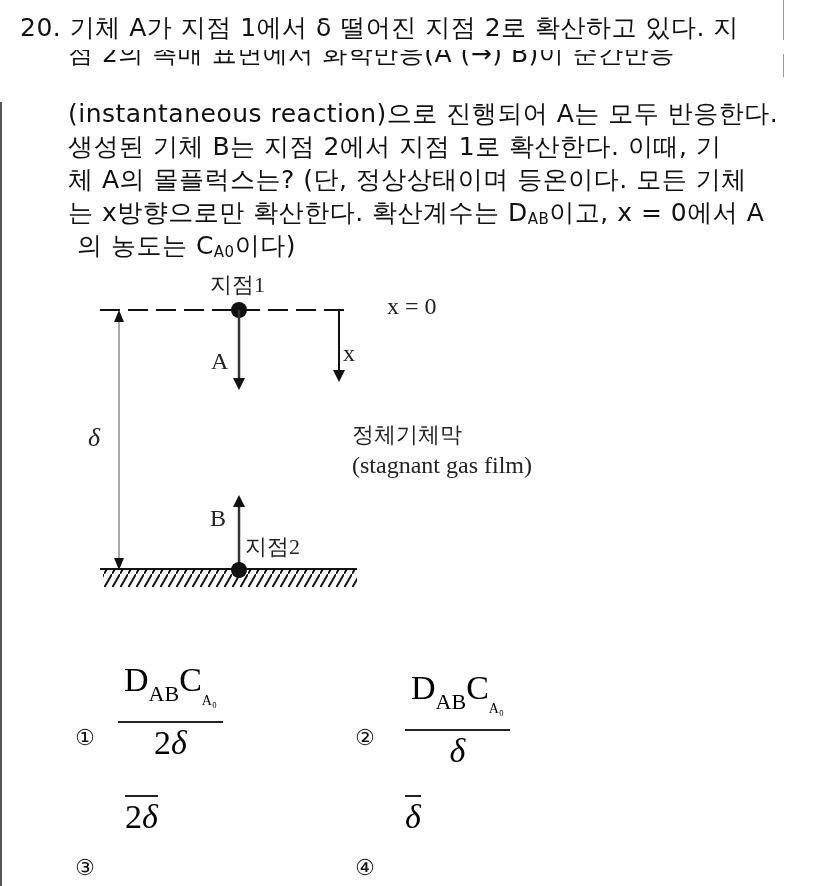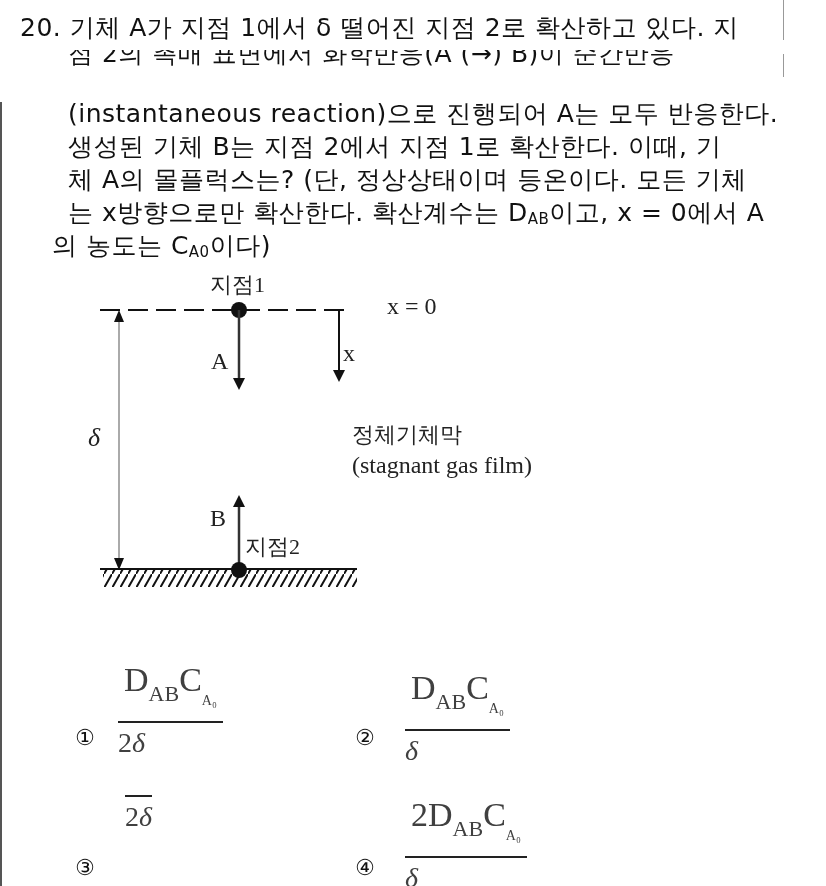--- a/index.html
+++ b/index.html
@@ -7,26 +7,26 @@
            font-family: "DejaVu Sans", sans-serif; color: #111; }
     .abs { position: absolute; }
     .qline { font-size: 25px; line-height: 32px; white-space: nowrap; letter-spacing: 0.5px; }
     .cut { height: 22px; overflow: hidden; }
     .border-left { left: 0; top: 102px; width: 2px; height: 784px; background: #555; }
     .border-right1 { left: 783px; top: 0; width: 1px; height: 40px; background: #999; }
     .border-right2 { left: 783px; top: 54px; width: 1px; height: 23px; background: #999; }
     .sub { font-size: 15px; vertical-align: -3px; }
     .diag-text { font-family: "Liberation Serif", serif; color: #222; }
     .choice-num { font-size: 22px; }
-    .frac { display: inline-block; font-family: "Liberation Serif", serif; color: #404040; }
+    .frac { display: inline-block; text-align: center; font-family: "Liberation Serif", serif; color: #000000; }
     .frac .num { font-size: 34px; padding: 0 6px; line-height: 40px; white-space: nowrap; }
     .frac .num .s1 { font-size: 22px; vertical-align: -10px; }
     .frac .num .s2 { font-size: 14px; vertical-align: -14px; }
     .frac .bar { height: 2px; background: #222; }
-    .frac .den { font-size: 28px; line-height: 40px; font-style: normal; }
+    .frac .den { font-size: 34px; line-height: 40px; font-style: normal; }
     .frac .den i { font-style: italic; }
   </style>
 </head>
 <body>
 
 <div class="abs border-left"></div>
 <div class="abs border-right1"></div>
 <div class="abs border-right2"></div>
 
 <div class="abs qline" style="left:20px; top:12px;">
@@ -35,21 +35,21 @@
 </div>
 <div class="abs qline cut" style="left:68px; top:50px;">
   <div style="margin-top:-12px;">점 2의 촉매 표면에서 화학반응(A (→) B)이 순간반응</div>
 </div>
 <div class="abs qline" style="left:68px; top:98px;">(instantaneous reaction)으로 진행되어 A는 모두 반응한다.</div>
 <div class="abs qline" style="left:68px; top:131px;">생성된 기체 B는 지점 2에서 지점 1로 확산한다. 이때, 기</div>
 <div class="abs qline" style="left:68px; top:164px;">체 A의 몰플럭스는? (단, 정상상태이며 등온이다. 모든 기체</div>
 <div class="abs qline" style="left:68px; top:197px;">
   <span>는 x방향으로만 확산한다. 확산계수는 D</span><span class="sub">AB</span><span>이고, x = 0에서 A</span>
 </div>
-<div class="abs qline" style="left:52px; top:230px;">
+<div class="abs qline" style="left:77px; top:230px;">
   <span>의 농도는 C</span><span class="sub">A0</span><span>이다)</span>
 </div>
 
 <div class="abs" style="left:0; top:0; width:816px; height:640px;">
   <svg width="826" height="640" style="position:absolute; left:0; top:0;">
     <defs>
       <marker id="ah" markerWidth="8" markerHeight="8" refX="4" refY="7" orient="auto-start-reverse" markerUnits="userSpaceOnUse">
         <path d="M0,0 L8,0 L4,8 z" fill="#111"></path>
       </marker>
       <marker id="ahg" markerWidth="8" markerHeight="8" refX="4" refY="7" orient="auto-start-reverse" markerUnits="userSpaceOnUse">
@@ -115,16 +115,15 @@
 </div>
 <div class="abs frac" style="left:125px; top:795px;">
   <div class="bar"></div>
   <div class="den"><span>2</span><i>δ</i></div>
 </div>
 
 <div class="abs" style="left:355px; top:855px;">
   <span class="choice-num">④</span>
 </div>
 <div class="abs frac" style="left:405px; top:795px;">
-  <div class="num"><span>2</span><span>D</span><span class="s1">AB</span><span>C</span><span class="s2">A₀</span></div>
   <div class="bar"></div>
   <div class="den"><span></span><i>δ</i></div>
 </div>
 
 </body></html>

